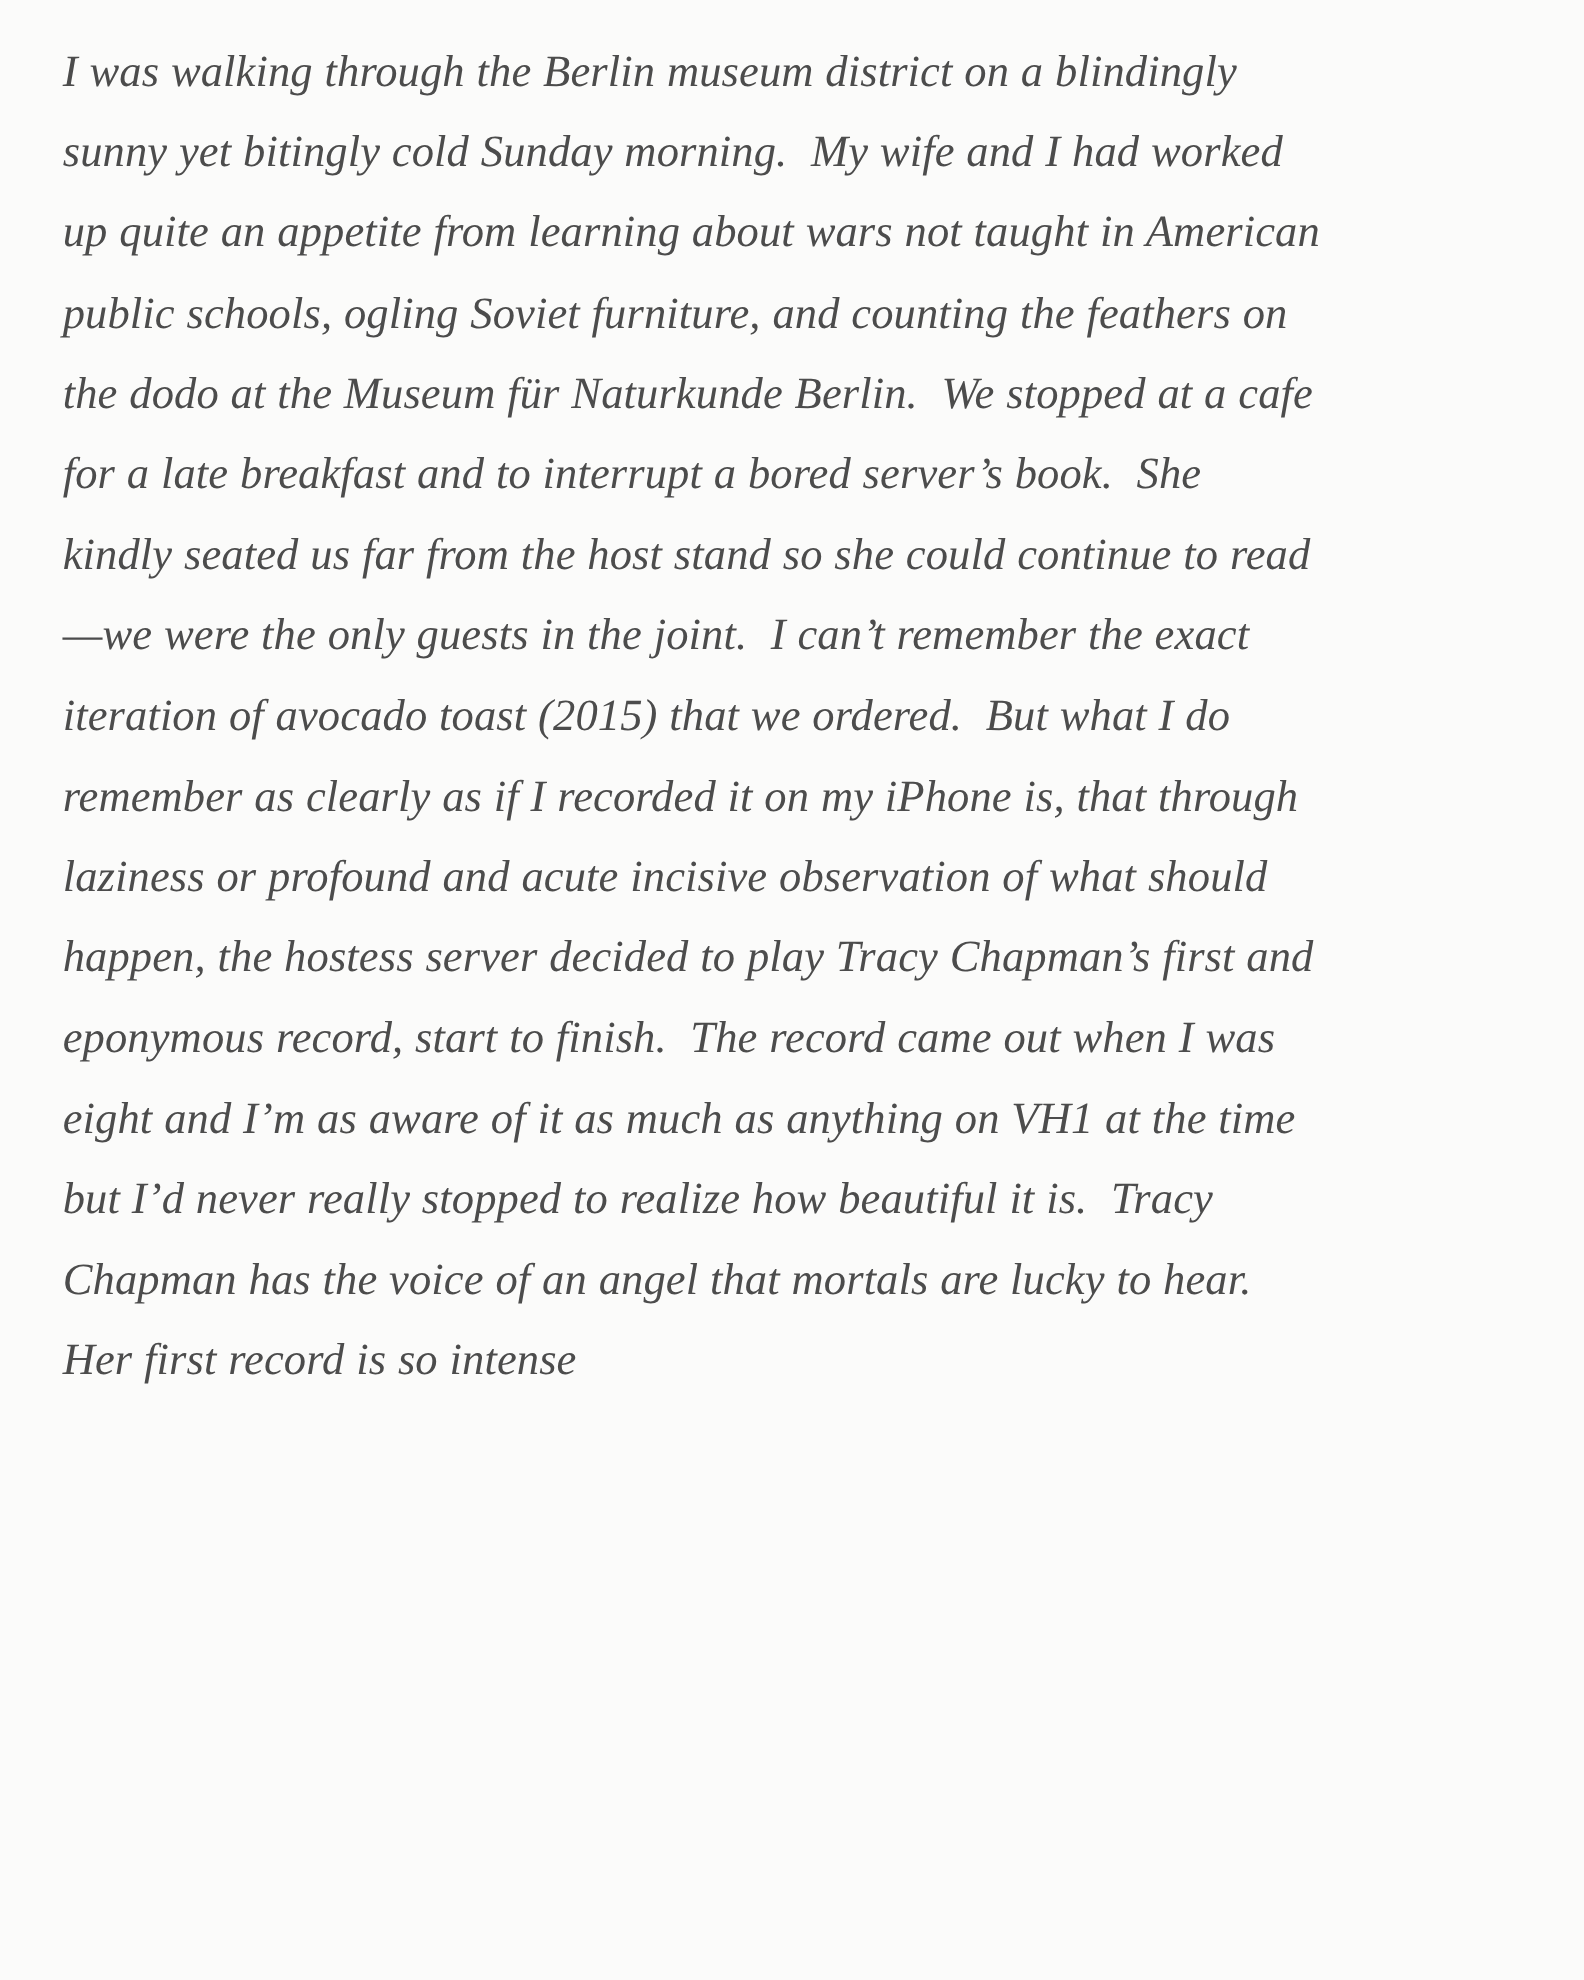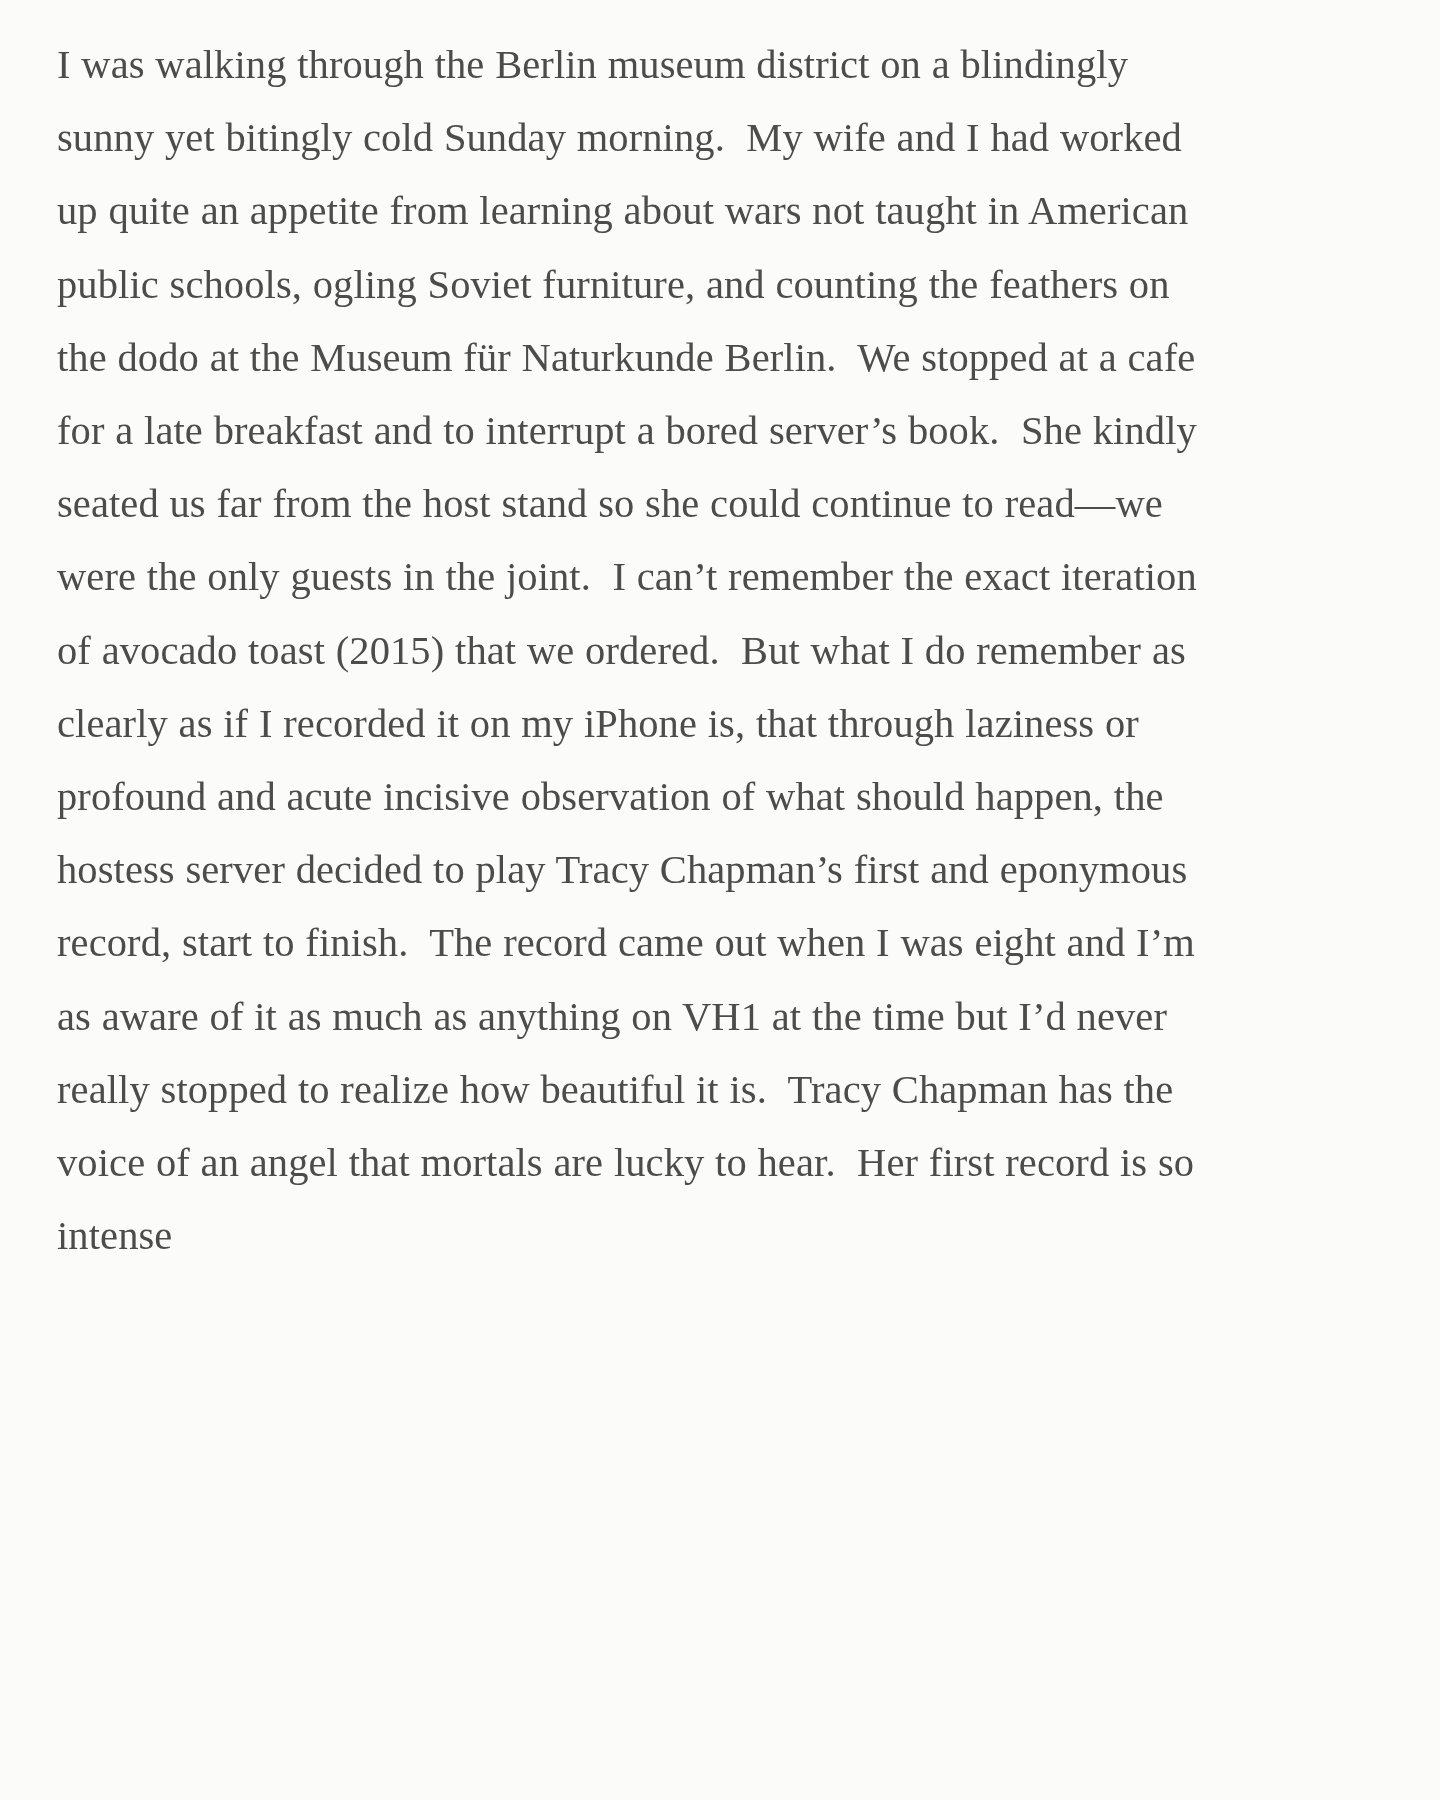--- a/index.html
+++ b/index.html
@@ -36,20 +36,21 @@
     font-size: 40.5px;
     line-height: 73.2px;
     color: #4c4c4c;
     text-align: left;
     letter-spacing: 0.1px;
     word-spacing: 0.5px;
     font-kerning: normal;
     -webkit-font-smoothing: antialiased;
     white-space: pre-wrap;
     hyphens: none;
+    font-style: italic;
   }
 
   
   .article { padding-top: 28px; }
 </style>
 </head>
 <body>
 
 <div class="page">
   <article class="article">

